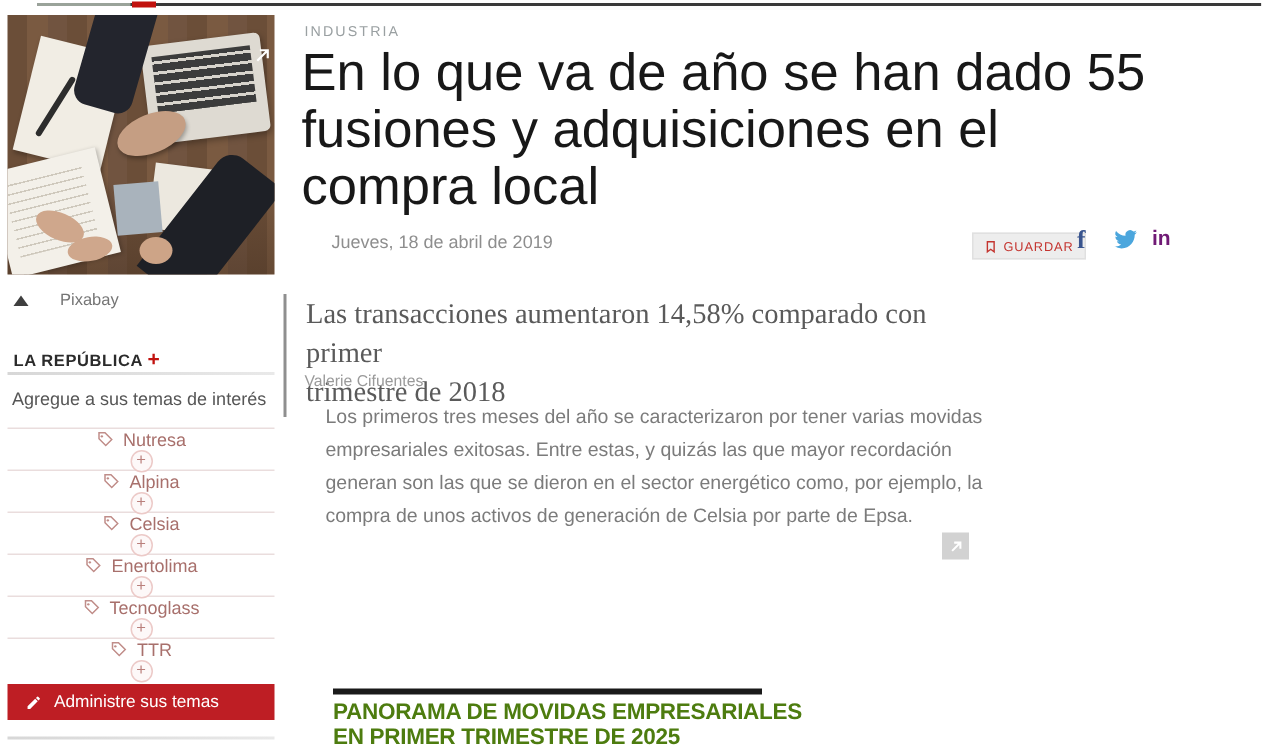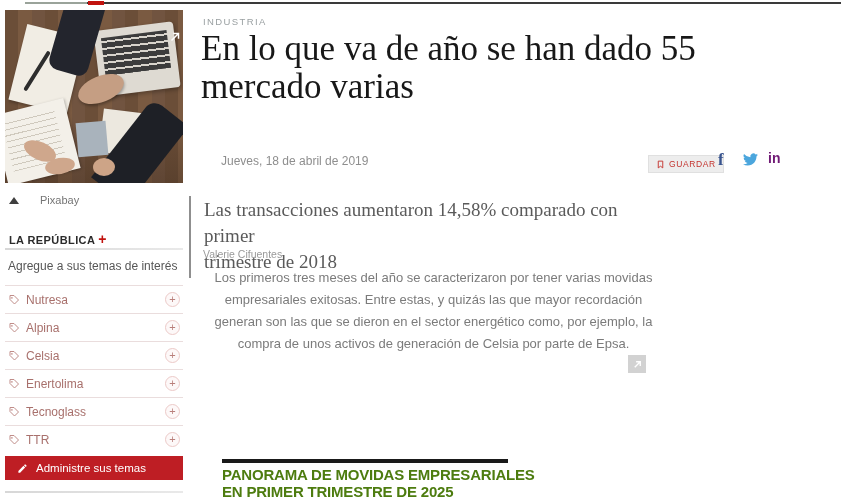--- a/index.html
+++ b/index.html
@@ -43,54 +43,54 @@
                 border-bottom:7px solid #3f3f3f; cursor:pointer; }
   .brand { position:absolute; left:9px; top:231px; font-size:11px; font-weight:bold; color:#2b2b2b;
            letter-spacing:.4px; cursor:pointer; }
   .brand .plus { color:#c1120e; font-size:14px; font-weight:bold; }
   .sb-div { position:absolute; left:5px; width:178px; height:2px; background:linear-gradient(90deg,#d7d7d7,#e9e9e9); }
   .sb-div1 { top:248px; } .sb-div3 { top:491px; }
   .hint { position:absolute; left:8px; top:259px; font-size:12px; color:#565656;text-align:right; }
 
   .topics { position:absolute; left:5px; top:285px; width:178px; }
   .topic-row { height:28px; display:flex; align-items:center; justify-content:space-between;
-               border-top:1px solid #eadddd; padding:0 3px; }
+               border-top:1px solid #eadddd; padding:0 3px;flex-direction:column; }
   .topic-link { display:flex; align-items:center; gap:6px; font-size:12px; color:#a8706c; cursor:pointer; }
   .tag-icon { width:12px; height:12px; color:#c08d89; }
   .plus-btn { width:15px; height:15px; border:1px solid #eccac8; border-radius:50%; background:#fdf8f8;
               color:#b97f7b; font-size:11px; line-height:13px; text-align:center; cursor:pointer; }
   .manage-btn { position:absolute; left:5px; top:456px; width:178px; height:24px; background:#be1e24;
                 color:#fff; font-size:11.5px; display:flex; align-items:center; gap:8px; padding-left:12px;
                 cursor:pointer; border:none; }
   .pencil-icon { width:11px; height:11px; }
 
   
   .category { position:absolute; left:203px; top:16px; font-size:9.5px; letter-spacing:1.4px;
               color:#9aa0a2; cursor:pointer; }
   .headline { position:absolute; left:201px; top:30px; width:620px;
-              font-family:Liberation Serif, serif; font-size:35px; line-height:38px;
+              font-family:Liberation Sans, sans-serif; font-size:35px; line-height:38px;
               color:#181818; font-weight:normal; }
   .date { position:absolute; left:221px; top:154px; font-size:12px; color:#8e8e8e; }
 
   .save-btn { position:absolute; left:648px; top:155px; height:18px; padding:0 7px; background:#ededed;
               border:1px solid #e0e0e0; color:#c4342f; font-size:8.5px; letter-spacing:.6px;
               display:flex; align-items:center; gap:4px; cursor:pointer; }
   .bookmark-icon { width:9px; height:11px; }
   .social { position:absolute; top:150px; font-weight:bold; cursor:pointer; }
   .fb { left:718px; font-size:17px; color:#39548e; font-family:"Liberation Serif",serif; }
   .tw { left:742px; top:152px; width:17px; height:15px; }
   .li { left:768px; font-size:14px; color:#701a75; }
 
   .lead { position:absolute; left:189px; top:196px; width:470px; border-left:2px solid #8f8f8f;
           padding:1px 0 3px 13px; font-family:"Liberation Serif","DejaVu Serif",serif;
           font-size:19px; line-height:26px; color:#5a5a5a; }
   .author { position:absolute; left:203px; top:248px; font-size:10.5px; color:#9a9a9a; cursor:pointer; }
 
-  .article-body { position:absolute; left:206px; top:267px; width:455px; font-size:13px;
-                  line-height:22px; color:#7b7b7b;text-align:center; }
+  .article-body { position:absolute; left:217px; top:267px; width:455px; font-size:13px;
+                  line-height:22px; color:#7b7b7b; }
   .article-body p { margin-bottom:17px; }
   .expand-btn { position:absolute; left:628px; top:355px; width:18px; height:18px; background:#d2d2d2;
                 display:flex; align-items:center; justify-content:center; cursor:pointer; }
 
   .info-bar { position:absolute; left:222px; top:459px; width:286px; height:4px; background:#1a1a1a; }
   .info-title { position:absolute; left:222px; top:466px; font-size:15px; font-weight:bold;
                 color:#4d7c0f; line-height:17px; letter-spacing:-.2px; }
 </style>
 </head>
 <body>
@@ -204,21 +204,22 @@
         <path d="M3 17.25V21h3.75L17.8 9.9l-3.7-3.75L3 17.25zM20.7 7a1 1 0 000-1.4l-2.3-2.3a1 1 0 00-1.4 0l-1.8 1.8 3.7 3.75L20.7 7z"></path>
       </svg>
     <span>Administre sus temas</span>
   </button>
   <div class="sb-div sb-div3"></div>
 
   <div class="category">INDUSTRIA</div>
 
   <h1 class="headline">
     <span style="display:block">En lo que va de año se han dado 55</span>
-    <span style="display:block">mercado varias</span>
+    <span style="display:block">fusiones y adquisiciones en el</span>
+    <span style="display:block">compra local</span>
   </h1>
 
   <div class="date">Jueves, 18 de abril de 2019</div>
 
   <button class="save-btn">
     <svg class="bookmark-icon" viewBox="0 0 24 24">
         <path d="M6 3h12v18l-6-4.5L6 21z" fill="none" stroke="#c4342f" stroke-width="2.5"></path>
       </svg>
     <span>GUARDAR</span>
   </button>

